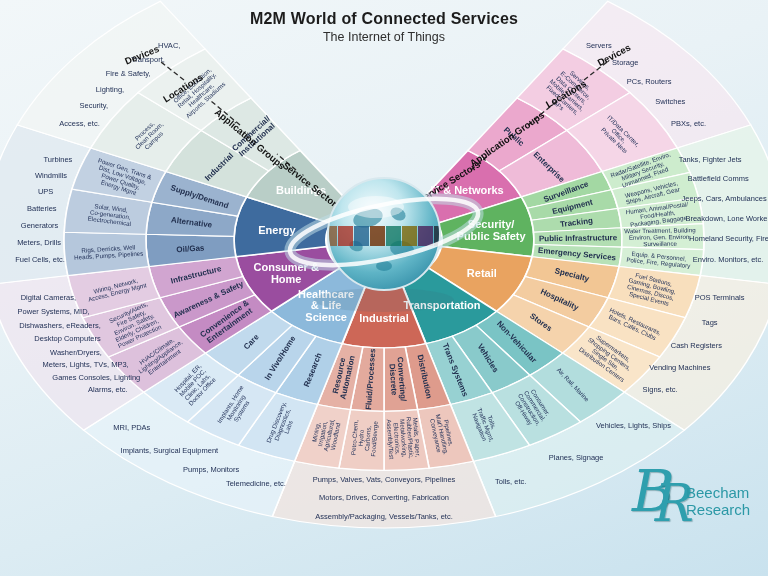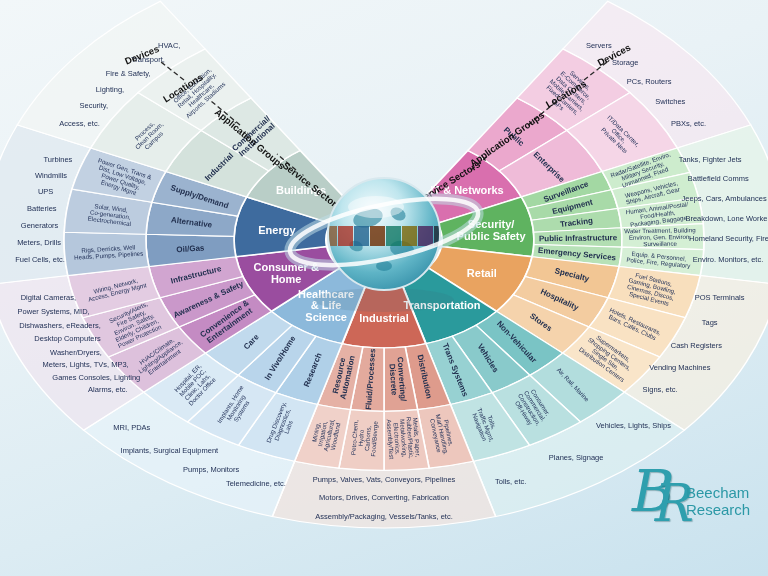--- a/index.html
+++ b/index.html
@@ -16,20 +16,24 @@
   .logo-b{font-size:58px;line-height:1;}
   .logo-r{font-size:52px;line-height:1;margin-left:-20px;position:relative;top:10px;}
   .logo-text{position:absolute;left:56px;top:22px;color:#2b98a6;font-size:15px;line-height:1.15;
     font-family:"Liberation Sans",sans-serif;}
   .logo-text span{display:block;}
 </style>
 </head>
 <body>
 
 <div class="stage">
+  <div class="titleblock">
+    <div class="title">M2M World of Connected Services</div>
+    <div class="subtitle">The Internet of Things</div>
+  </div>
 
   <svg id="diagram" width="768" height="576" viewBox="0 0 768 576">
       <defs>
         <radialGradient id="gGlobe" cx="40%" cy="30%" r="80%">
           <stop offset="0%" stop-color="#f4fbfd"></stop>
           <stop offset="35%" stop-color="#bfe6ee"></stop>
           <stop offset="68%" stop-color="#5fb4c6"></stop>
           <stop offset="100%" stop-color="#2f8aa4"></stop>
         </radialGradient>
         <clipPath id="globeClip">

